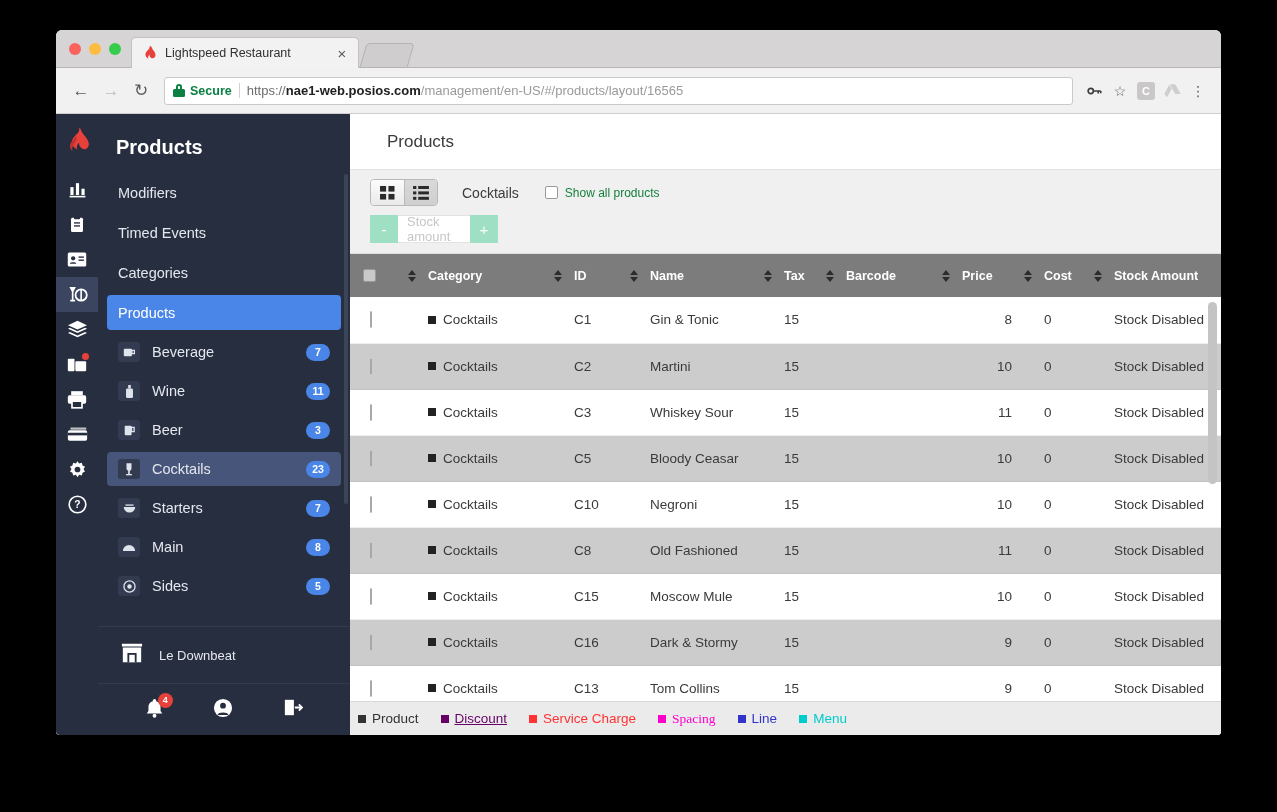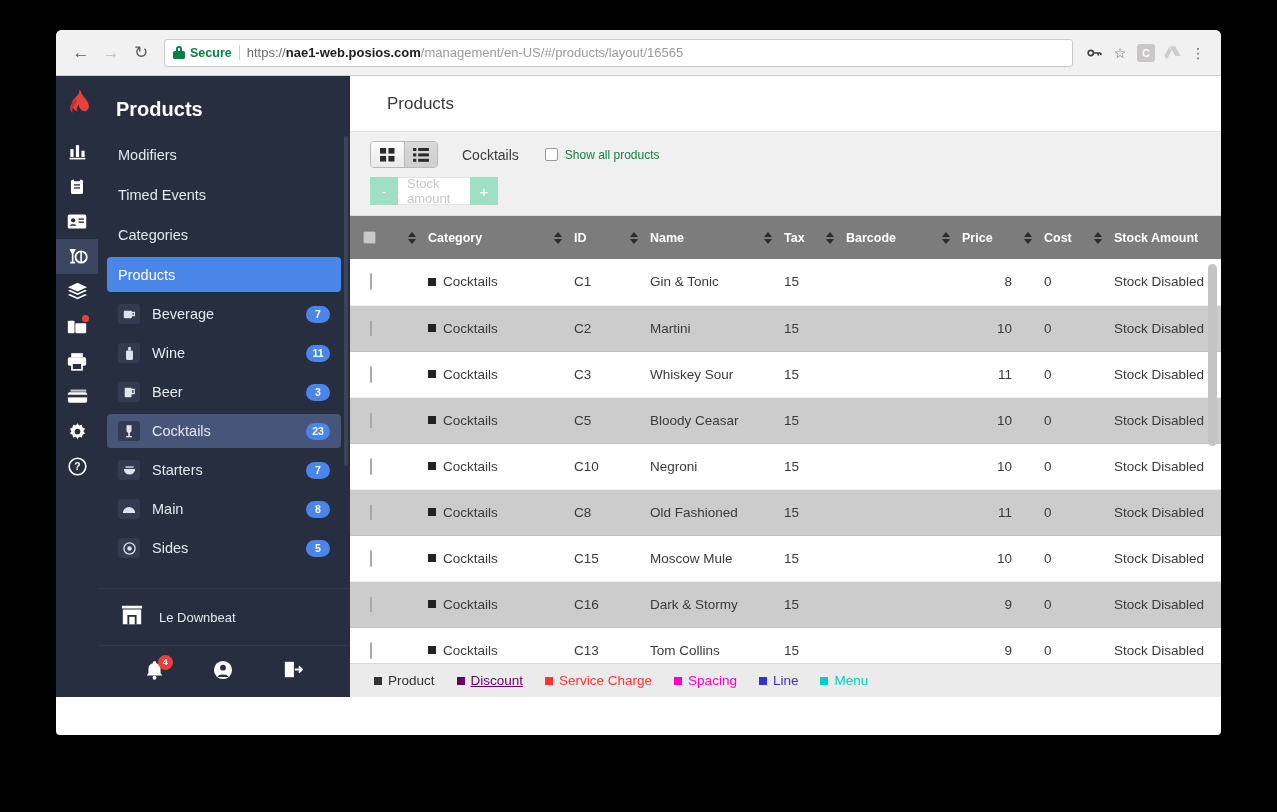--- a/index.html
+++ b/index.html
@@ -210,31 +210,48 @@
   tbody tr.alt td { background: #cccccc; border-bottom-color: #c3c3c3; }
   .rcb { width: 13px; height: 13px; border: 1px solid #a8a8a8; border-radius: 2px; background: #fff; margin-left: 20px; cursor: pointer; }
   .catcell { display: flex; align-items: center; }
   .swatch { width: 8px; height: 8px; background: #222; margin-right: 7px; flex: none; }
   .right { text-align: right; padding-right: 8px; }
   .tbl-sb-thumb { position: absolute; right: 4px; top: 48px; width: 9px; height: 182px; background: #c4c4c4; border-radius: 5px; }
 
   
   .legend {
     height: 34px; flex: none; background: #ebebeb; border-top: 1px solid #d8d8d8;
-    display: flex; align-items: center; padding-left: 24px; gap: 22px;
+    display: flex; align-items: center; padding-left: 8px; gap: 22px;
   }
   .lg { display: flex; align-items: center; font-size: 13.5px; }
   .lg i { width: 8px; height: 8px; margin-right: 6px; display: inline-block; }
 </style>
 </head>
 <body>
 
 <div class="screen">
   <div class="browser">
 
+    <div class="tabstrip">
+      <div class="traffic">
+        <div class="dot r"></div>
+        <div class="dot y"></div>
+        <div class="dot g"></div>
+      </div>
+      <div class="tab">
+        <span class="tab-fav">
+          <svg width="17" height="17" viewBox="0 0 24 24">
+              <path d="M13.5 1.5c1 4-3.5 6-5.2 9.3-1.6 3 .2 7 3.6 8.2-1.3-2 .1-4 1.6-5.6-.3 2 .5 3.6 2.2 4.8 2.6 1.8 6-.4 6.2-3.6.3-4.3-4.3-7.6-5.4-11.3-.3-1-1.6-2.5-3-1.8z" fill="#e8413c"></path>
+            </svg>
+        </span>
+        <span class="tab-title">Lightspeed Restaurant</span>
+        <span class="tab-close">×</span>
+      </div>
+      <div class="tab-ghost"></div>
+    </div>
 
     <div class="omnibar">
       <div class="navbtn">←</div>
       <div class="navbtn dis">→</div>
       <div class="navbtn">↻</div>
       <div class="urlbox">
         <span class="lock">
           <span class="lock-body"></span>
             <span class="lock-sh"></span>
         </span>
@@ -873,21 +890,21 @@
               <span>Product</span>
             </span>
             <span class="lg" style="color: rgb(102, 0, 102); text-decoration: underline;">
               <i style="background:#660066"></i>
               <span>Discount</span>
             </span>
             <span class="lg" style="color: rgb(255, 51, 51);">
               <i style="background:#ff3333"></i>
               <span>Service Charge</span>
             </span>
-            <span class="lg" style="color: rgb(255, 0, 204);">
+            <span class="lg" style="color: rgb(255, 0, 204); font-family: Liberation Serif, serif;">
               <i style="background:#ff00cc"></i>
               <span>Spacing</span>
             </span>
             <span class="lg" style="color: rgb(51, 51, 204);">
               <i style="background:#3333cc"></i>
               <span>Line</span>
             </span>
             <span class="lg" style="color: rgb(0, 204, 204);">
               <i style="background:#00cccc"></i>
               <span>Menu</span>

